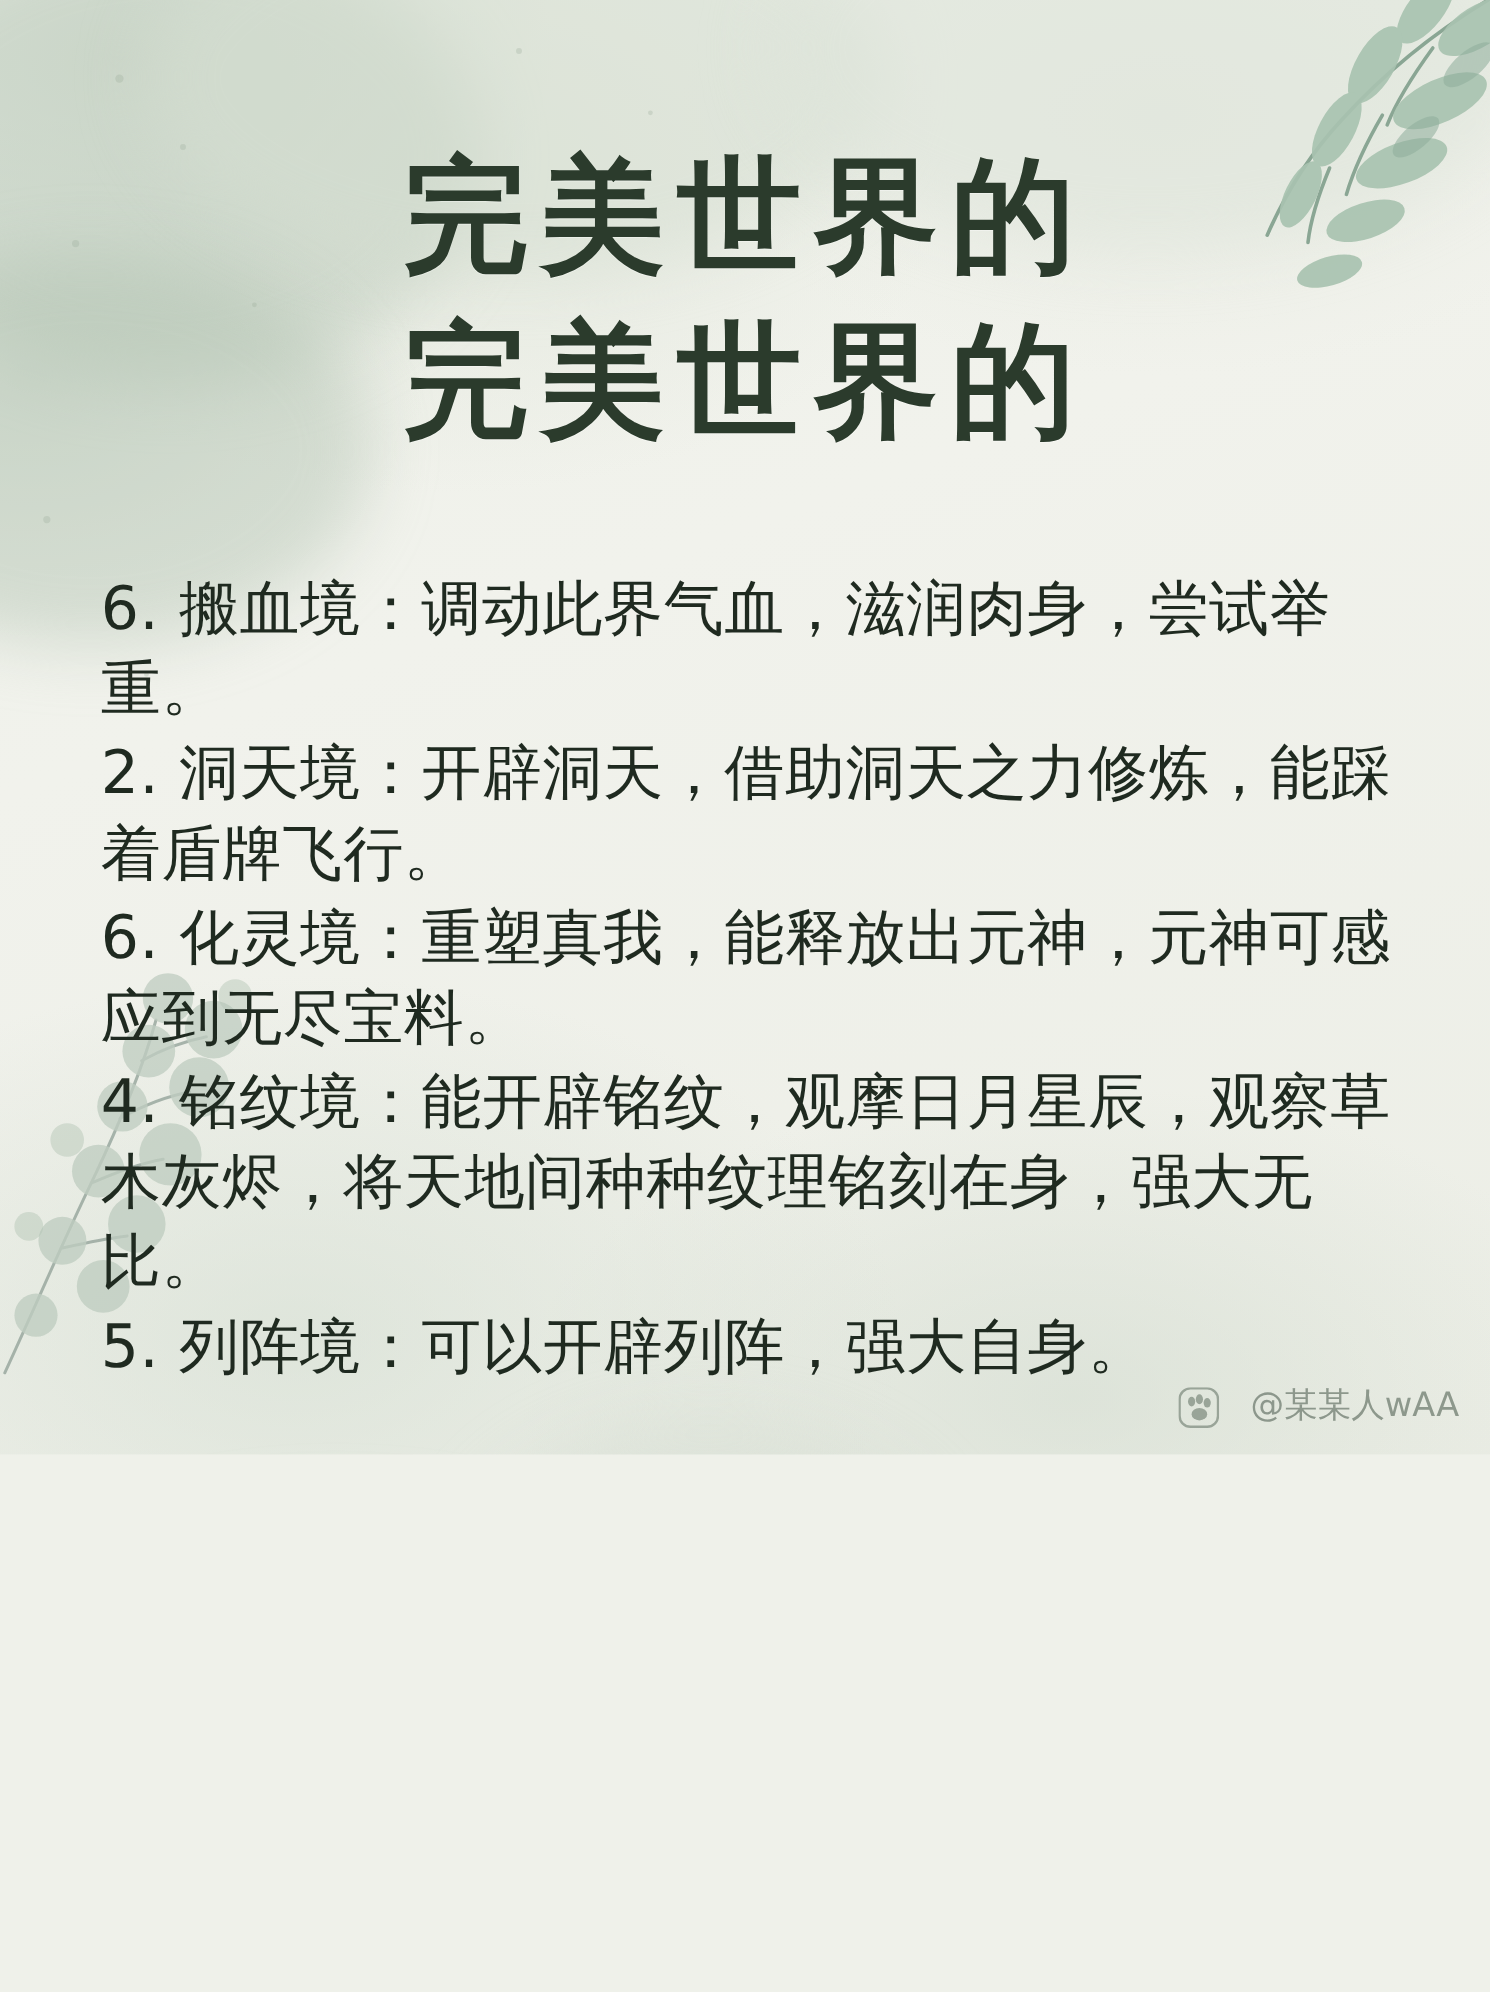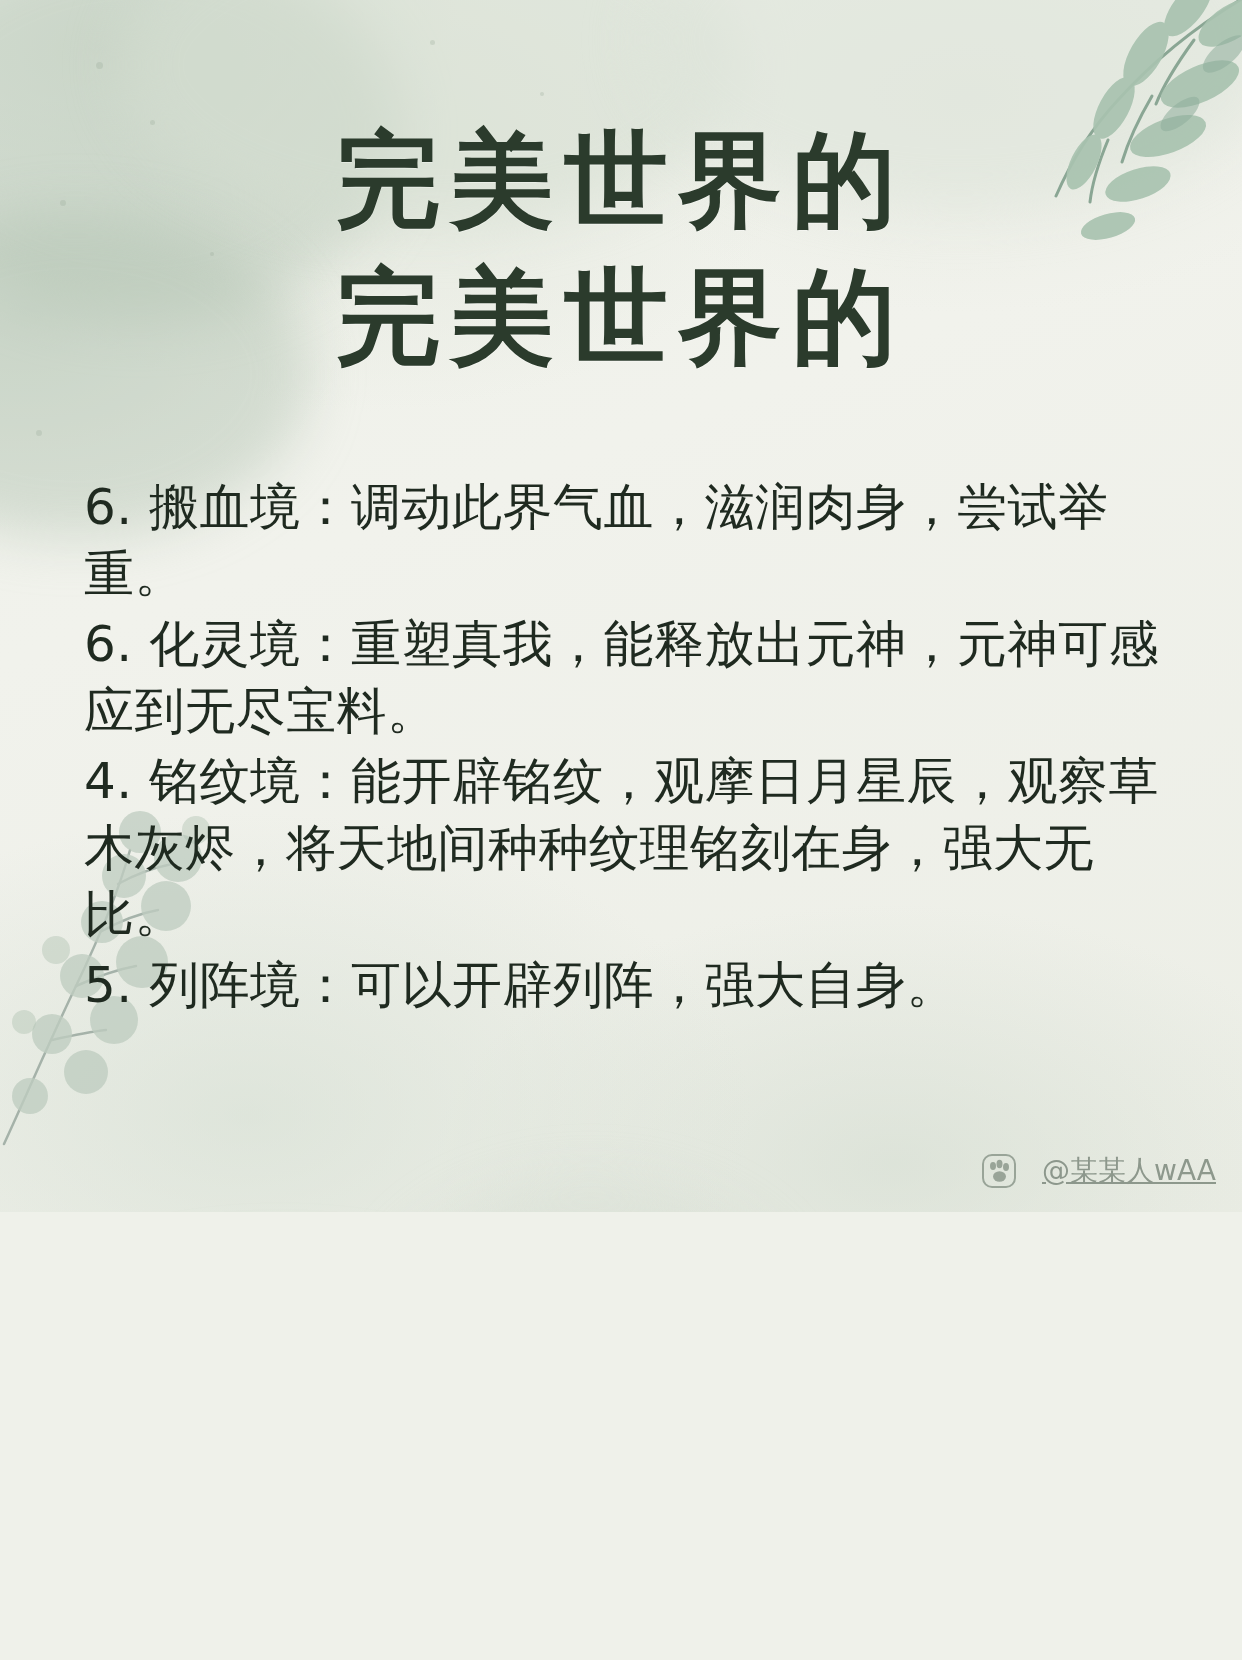--- a/index.html
+++ b/index.html
@@ -107,27 +107,26 @@
     margin: 0 0 4px 0;
     text-indent: 0;
   }
 
   
   .watermark {
     position: absolute;
     right: 26px;
     bottom: 22px;
     display: flex;
-    align-items: center;
+    align-items: flex-end;
     gap: 26px;
     color: #7e8a7e;
     font-size: 28px;
     font-family: "DejaVu Sans", "Liberation Sans", sans-serif;
     opacity: 0.85;
-    text-decoration: underline;
   }
   .wm-logo {
     width: 34px;
     height: 34px;
     display: block;
   }
 </style>
 </head>
 <body>
 
@@ -202,20 +201,21 @@
     </g>
   </svg>
 
   <div class="title-wrap">
     <div class="title-line">完美世界的</div>
     <div class="title-line">完美世界的</div>
   </div>
 
   <div class="content">
     <p class="entry">6. 搬血境：调动此界气血，滋润肉身，尝试举重。</p>
+    <p class="entry">2. 洞天境：开辟洞天，借助洞天之力修炼，能踩着盾牌飞行。</p>
     <p class="entry">6. 化灵境：重塑真我，能释放出元神，元神可感应到无尽宝料。</p>
     <p class="entry">4. 铭纹境：能开辟铭纹，观摩日月星辰，观察草木灰烬，将天地间种种纹理铭刻在身，强大无比。</p>
     <p class="entry">5. 列阵境：可以开辟列阵，强大自身。</p>
   </div>
 
   <div class="watermark">
     <svg class="wm-logo" viewBox="0 0 34 34" aria-hidden="true">
       <rect x="1" y="1" width="32" height="32" rx="9" fill="none" stroke="#8d998d" stroke-width="2"></rect>
       <g fill="#8d998d">
         <ellipse cx="11" cy="12" rx="3" ry="4"></ellipse>

